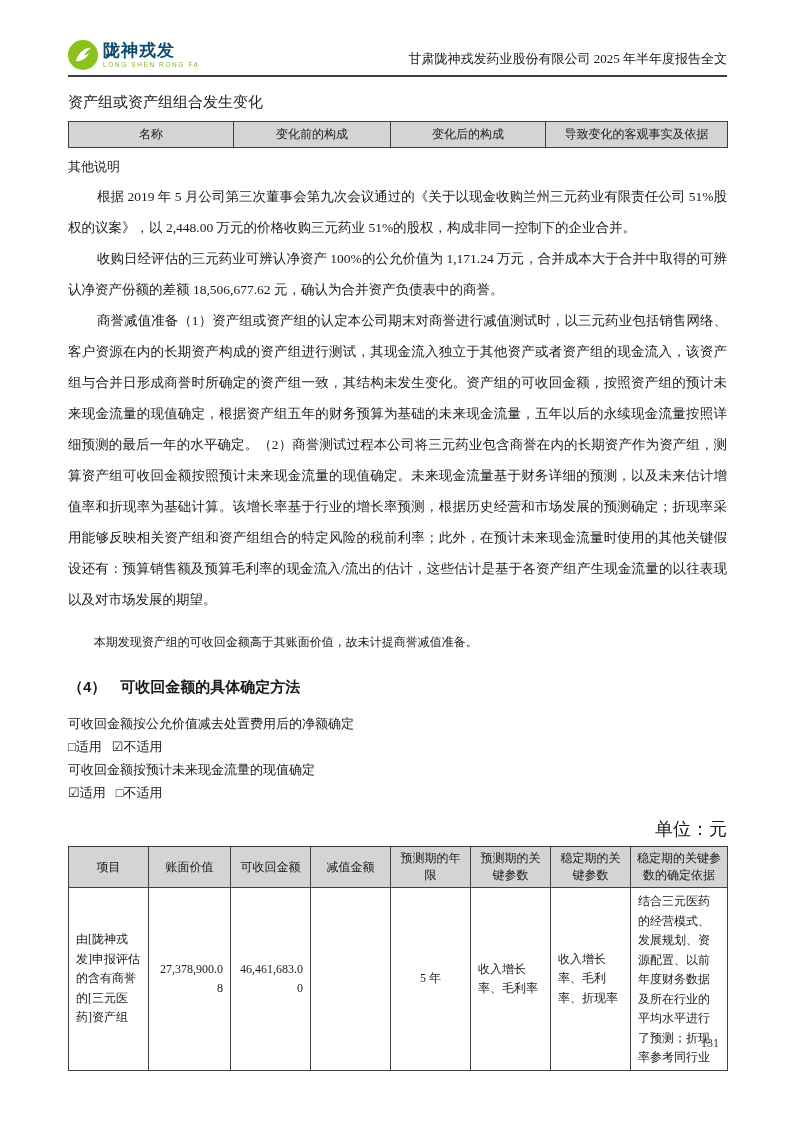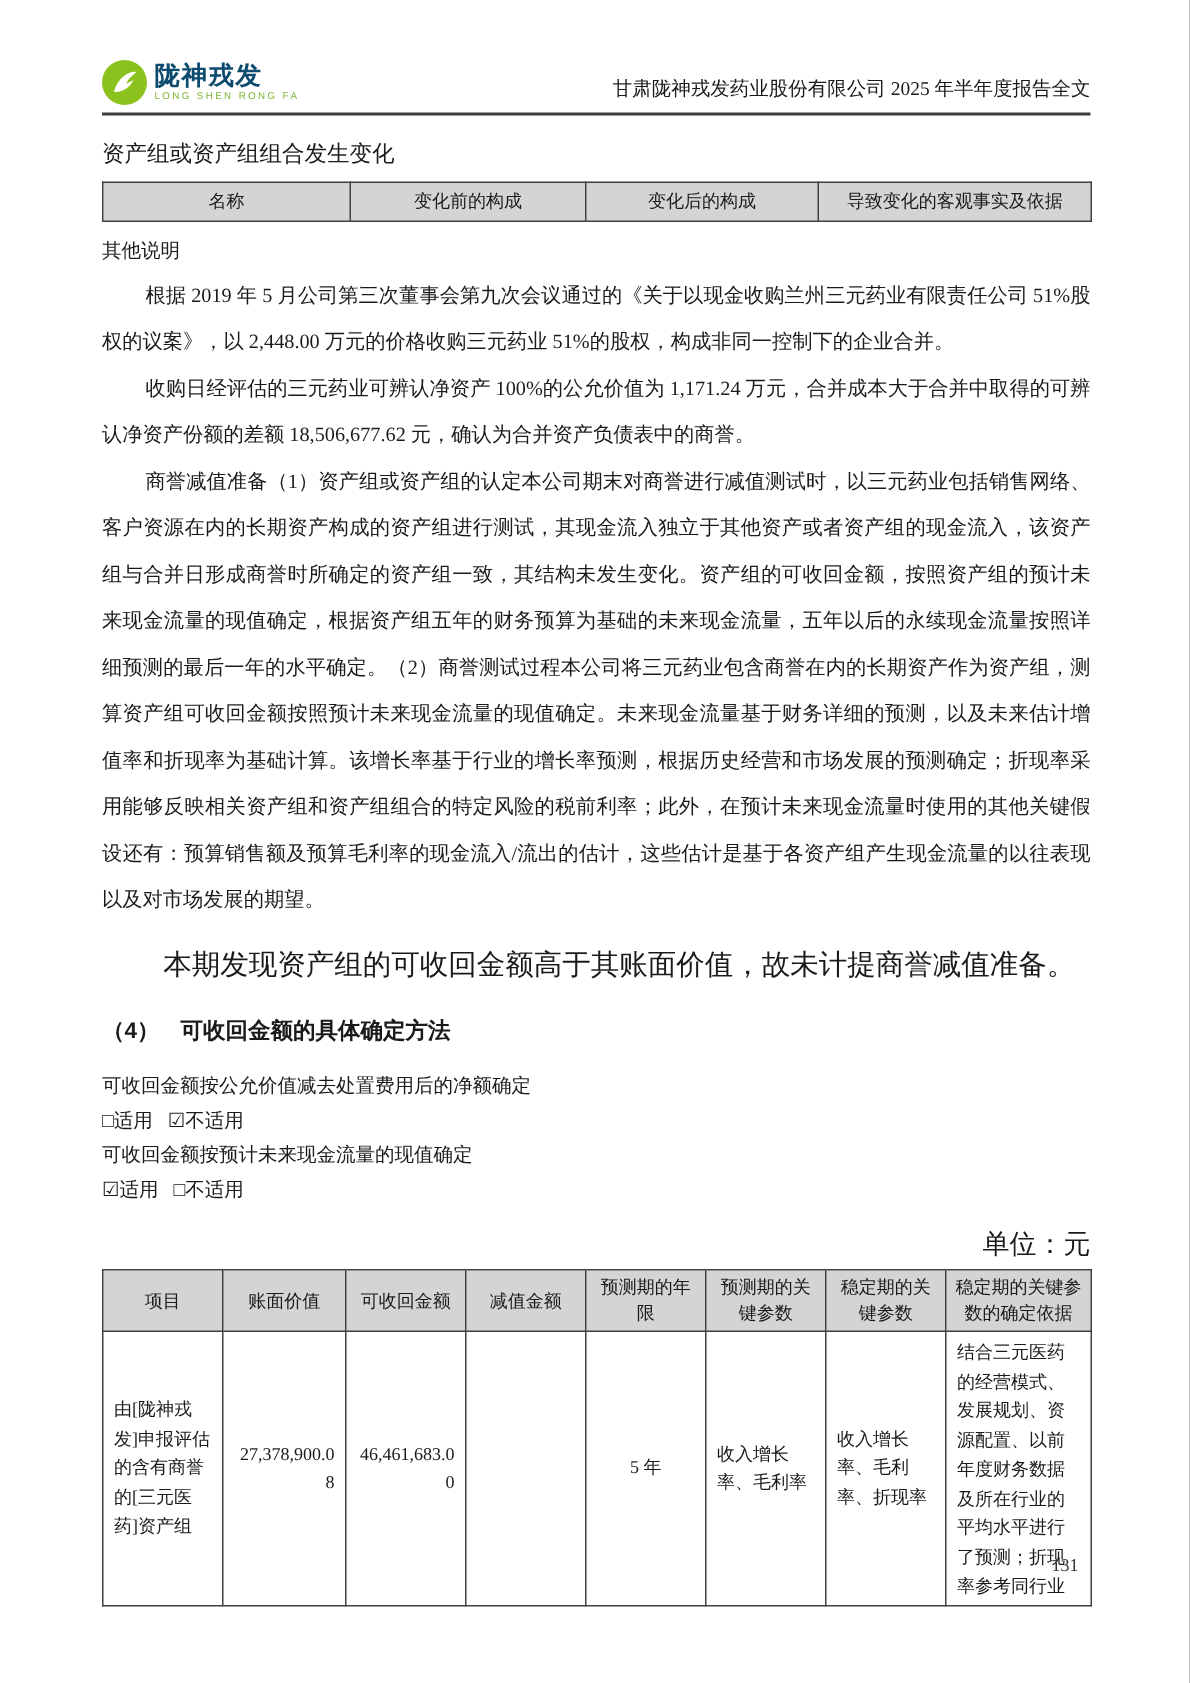--- a/index.html
+++ b/index.html
@@ -31,21 +31,21 @@
   .section-label{margin-top:16px;font-size:15px;}
   table{border-collapse:collapse;width:659px;table-layout:fixed;}
   th,td{border:1px solid #404040;font-weight:normal;font-size:12px;padding:4px 6px;text-align:center;vertical-align:middle;}
   th{background:#d4d4d4;}
   .t1{margin-top:9px;}
   .t1 th{height:17px;}
   .other-note{margin-top:10px;font-size:13px;}
 
   .paras{margin-top:5px;font-size:13.5px;line-height:31px;text-align:justify;}
   .paras p{margin:0;text-indent:2.15em;}
-  .conclusion{margin-top:13px;font-size:19px;line-height:31px;text-indent:2.15em;text-align:justify;}
+  .conclusion{margin-top:13px;font-size:12px;line-height:31px;text-indent:2.15em;text-align:justify;font-family:Liberation Mono, monospace;}
 
   
   .h4{margin-top:19px;font-size:15px;font-weight:bold;display:flex;gap:14px;font-family:"Liberation Sans","DejaVu Sans",sans-serif;}
   .methods{margin-top:15px;font-size:13px;line-height:23px;}
   .opt-line{display:flex;gap:10px;}
   .opt{display:inline-flex;align-items:center;}
   .box{font-size:13px;}
   .unit{margin-top:13px;text-align:right;font-size:18px;}
 
   .t2{margin-top:5px;}

